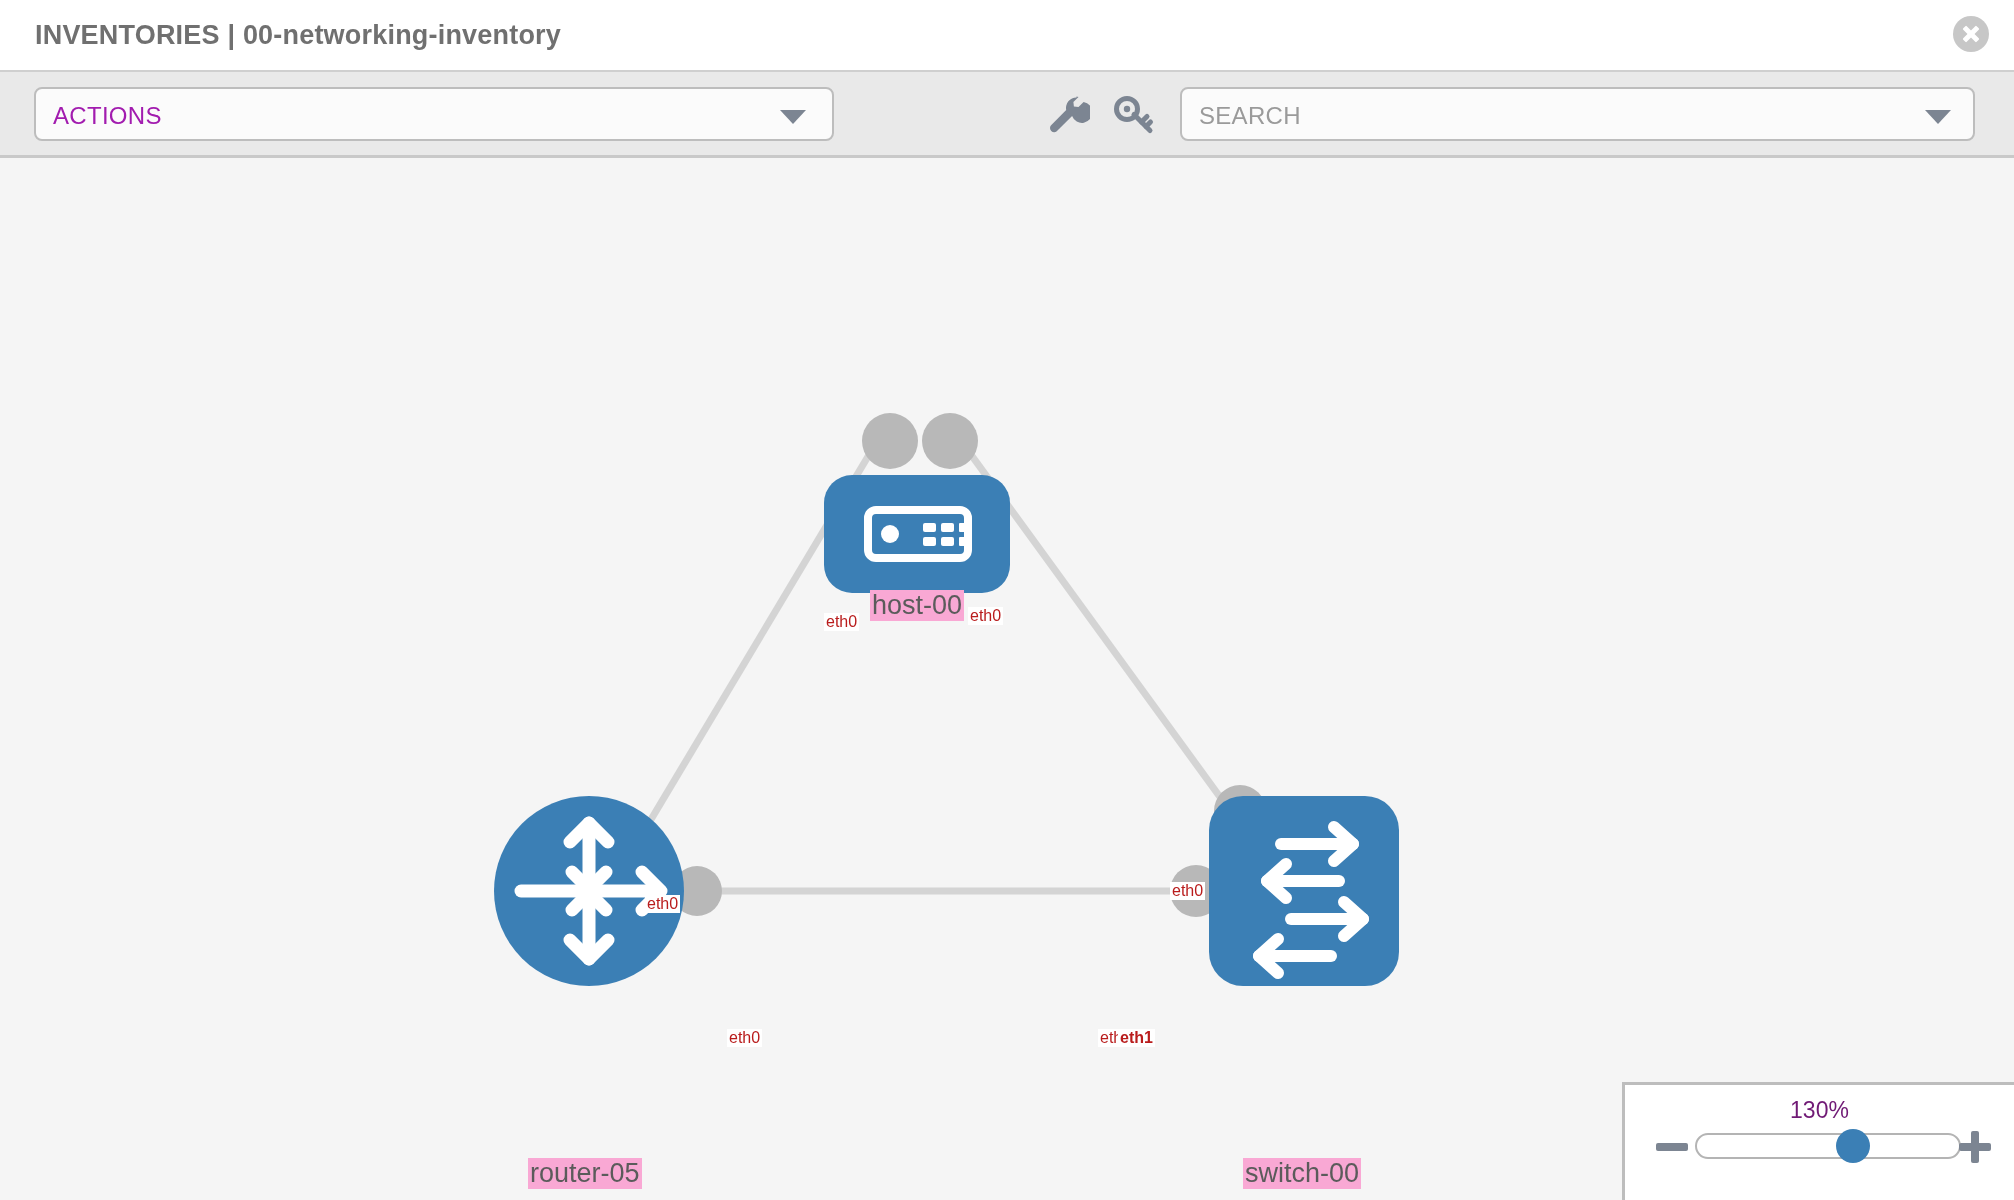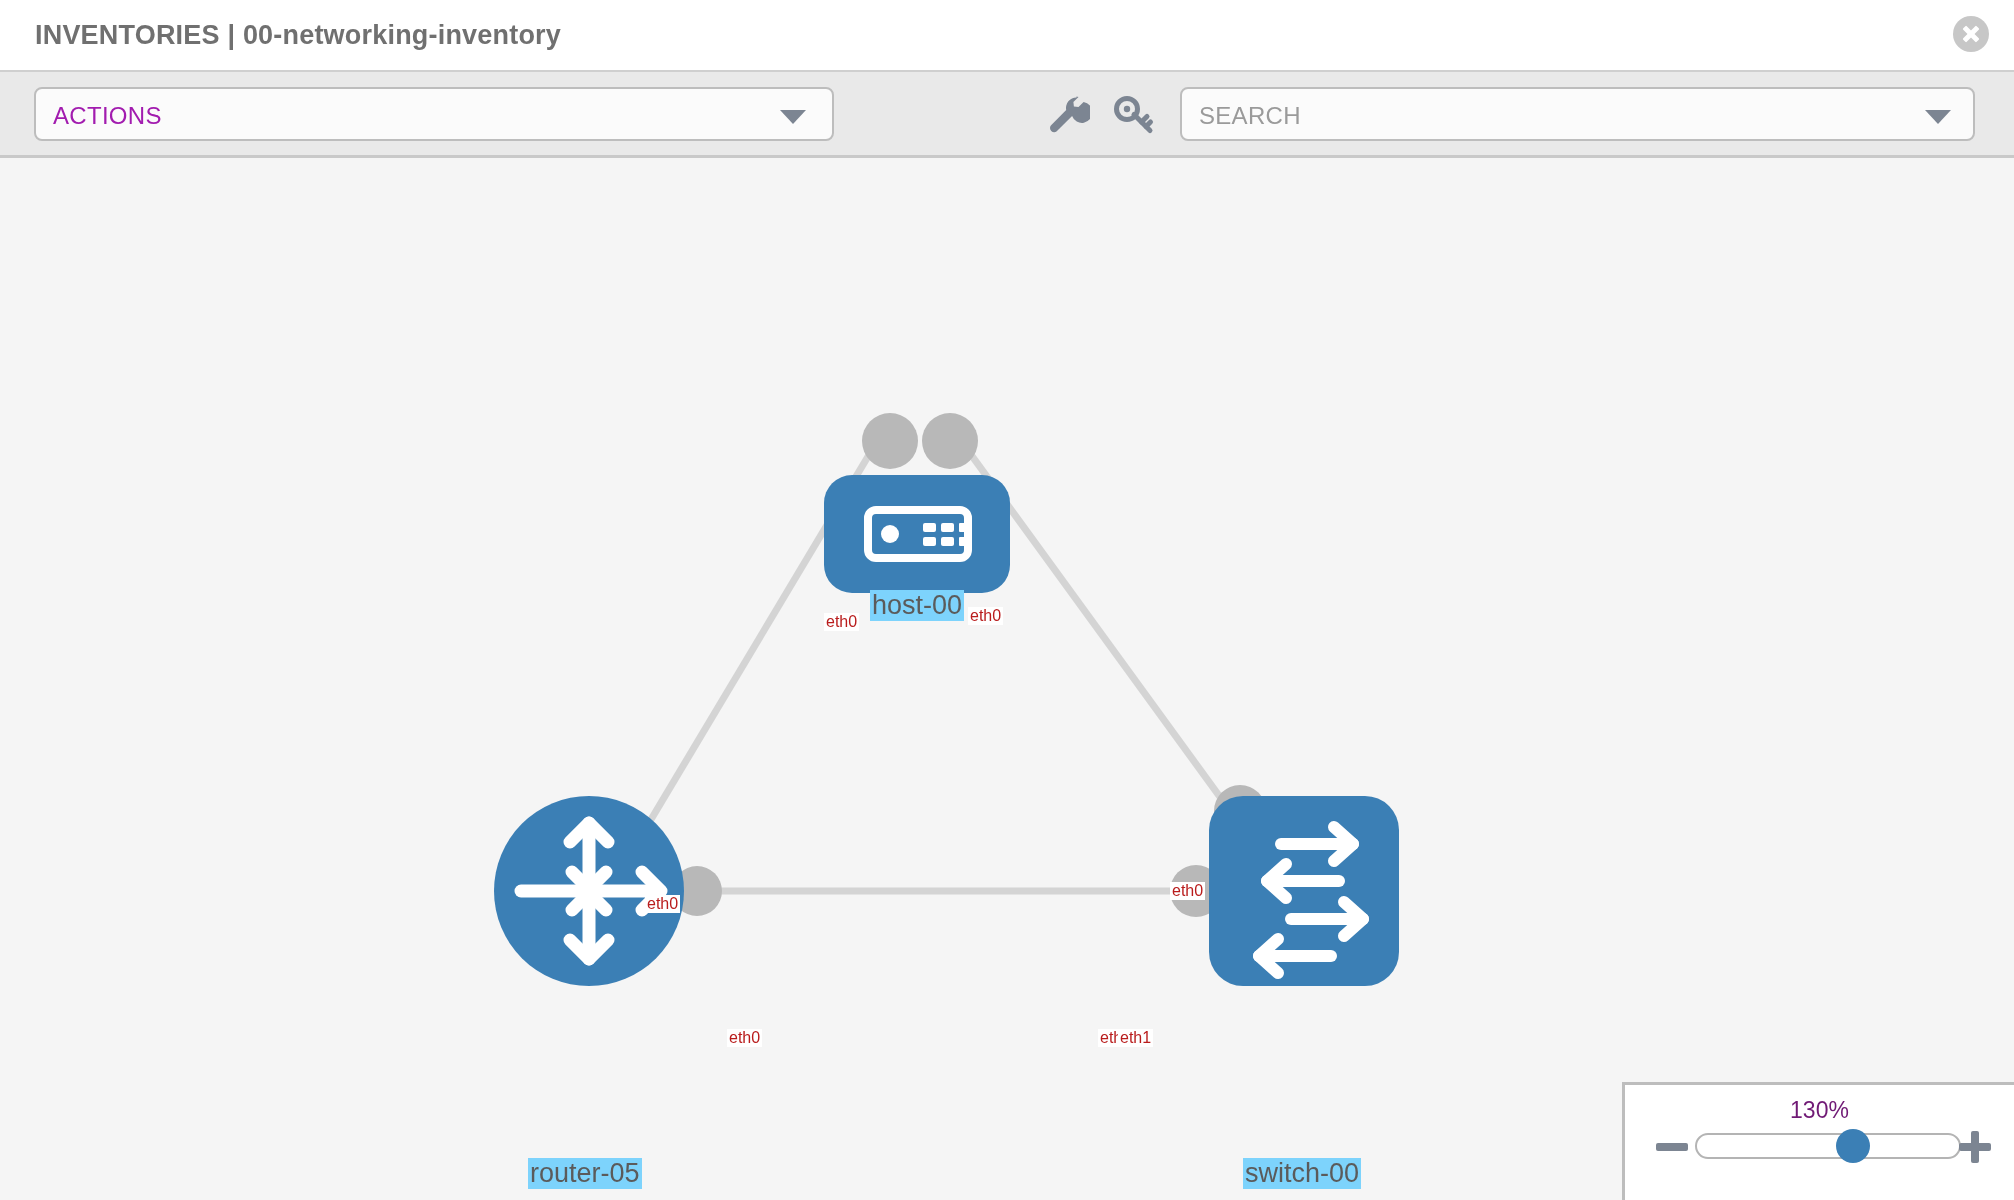--- a/index.html
+++ b/index.html
@@ -143,21 +143,21 @@
     left: 0; top: 0;
     width: 2014px;
     height: 1042px;
   }
 
   
   .node-label {
     position: absolute;
     font-size: 27px;
     color: #5b5b5b;
-    background: #7dd3fc;
+    background: #f9a8d4;
     white-space: nowrap;
     padding: 0 2px;
     line-height: 1.15;
   }
   .iface-label {
     position: absolute;
     font-size: 16px;
     color: #b91c1c;
     background: #ffffff;
     white-space: nowrap;
@@ -346,21 +346,21 @@
     <div class="node-label" style="left:870px; top:432px;">host-00</div>
     <div class="node-label" style="left:528px; top:1000px;">router-05</div>
     <div class="node-label" style="left:1243px; top:1000px;">switch-00</div>
 
     <div class="iface-label" style="left:824px;  top:455px;">eth0</div>
     <div class="iface-label" style="left:968px;  top:449px;">eth0</div>
     <div class="iface-label" style="left:645px;  top:737px;">eth0</div>
     <div class="iface-label" style="left:1170px; top:724px;">eth0</div>
     <div class="iface-label" style="left:727px;  top:871px;">eth0</div>
     <div class="iface-label" style="left:1098px; top:871px;">eth0</div>
-    <div class="iface-label" style="left:1118px; top:871px;">eth1</div>
+    <div class="iface-label" style="left:1118px; top:871px;font-weight:bold;">eth1</div>
   </div>
 
   <div class="zoom-panel">
     <div class="zoom-value">130%</div>
 
     <div class="zoom-minus">
       <span class="h"></span>
     </div>
 
     <div class="zoom-track">

